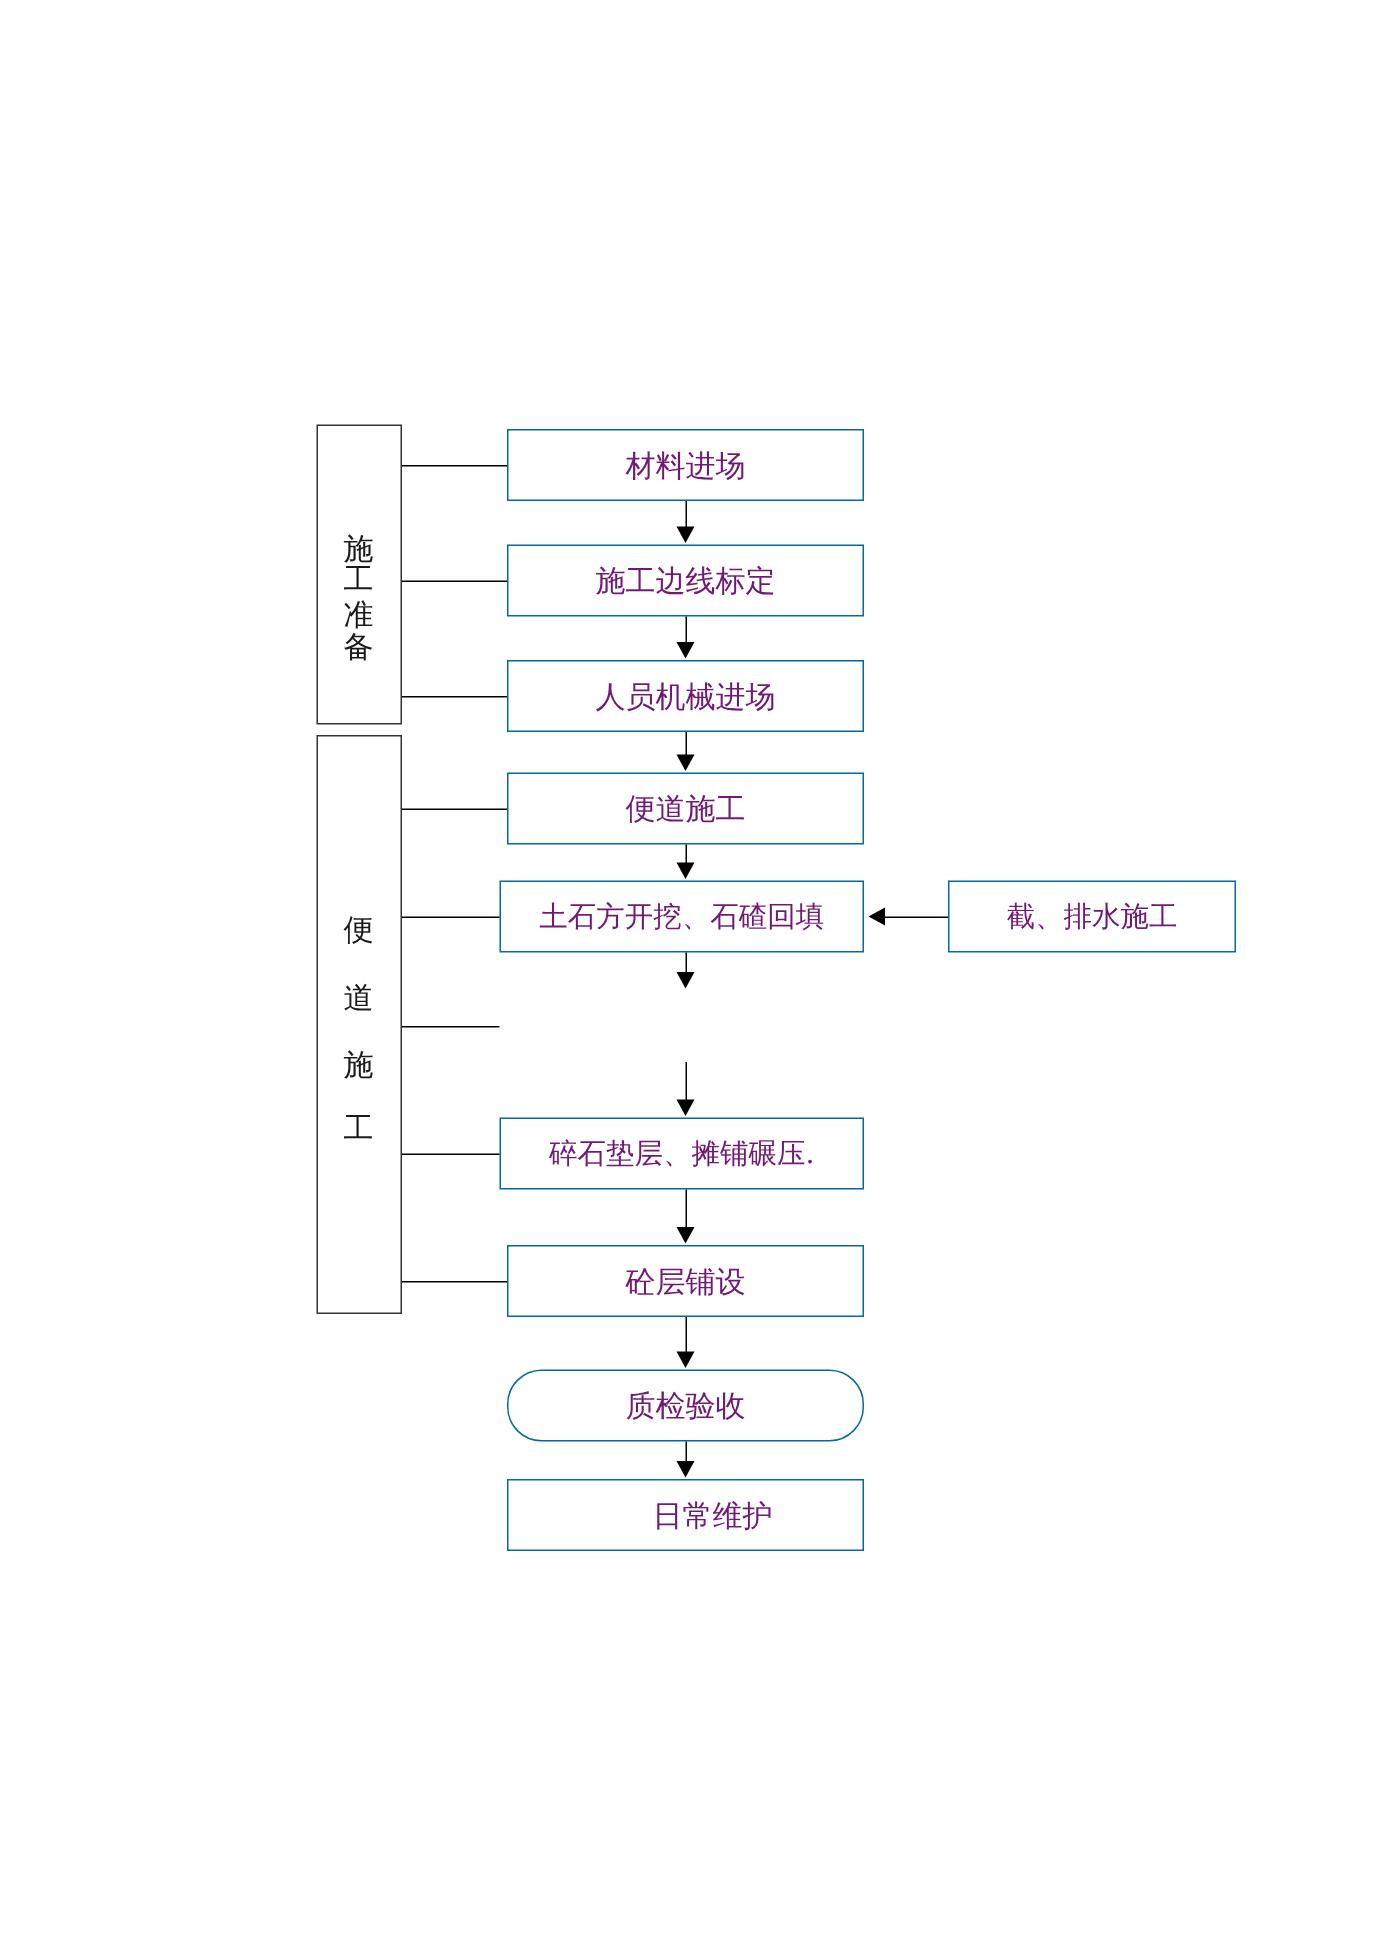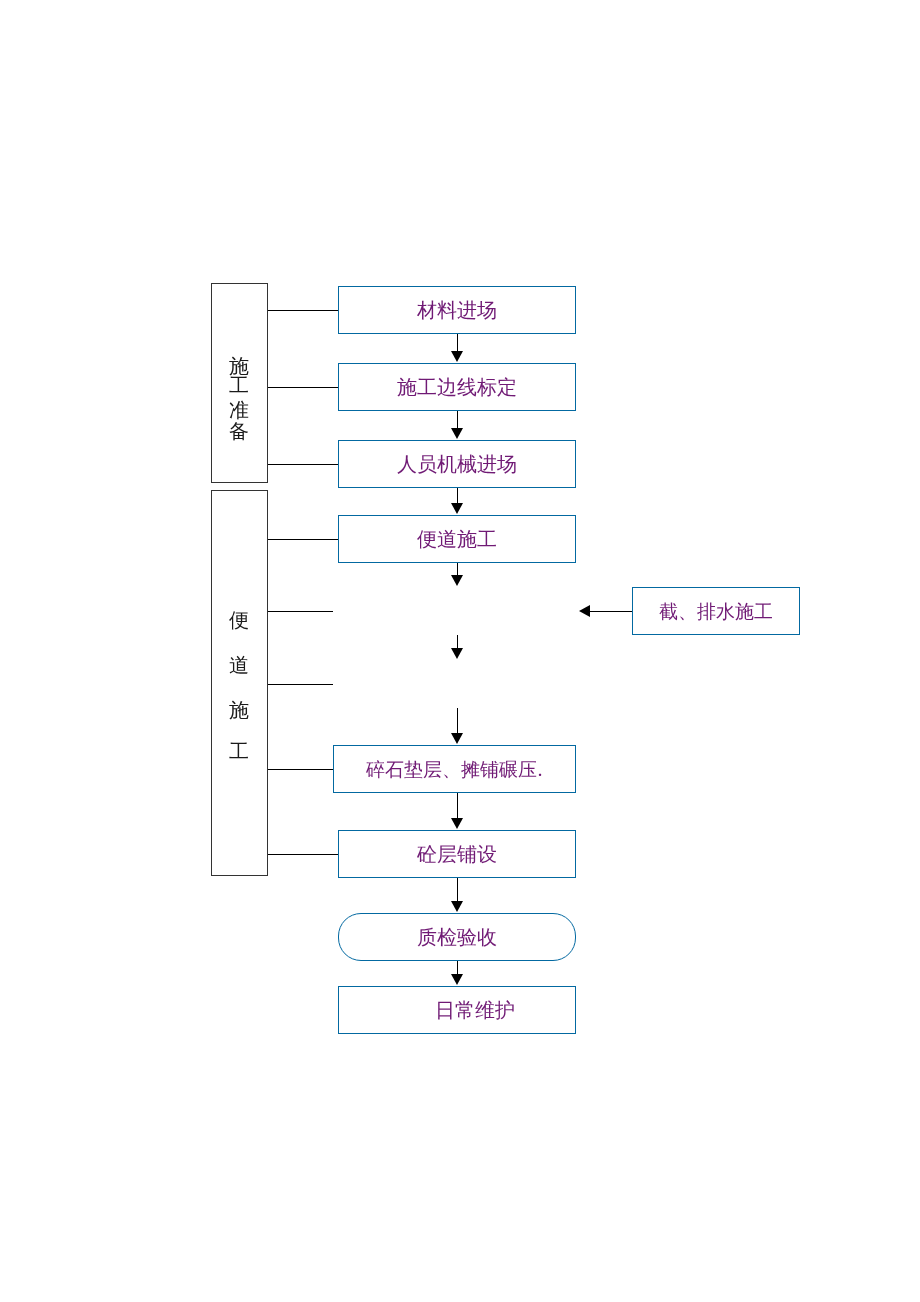--- a/index.html
+++ b/index.html
@@ -61,21 +61,21 @@
   .proc.long {
     left: 333px;
     width: 243px;
     font-size: 19px;
   }
 
   
   .side {
     left: 632px;
     top: 587px;
-    width: 168px;
+    width: 192px;
     height: 48px;
     font-size: 19px;
   }
 
   
   .phase {
     position: absolute;
     box-sizing: border-box;
     border: 1px solid #333333;
     background: #ffffff;
@@ -141,20 +141,21 @@
   </div>
 
   <div class="box proc" style="top:286px;">材料进场</div>
 
   <div class="box proc" style="top:363px;">施工边线标定</div>
 
   <div class="box proc" style="top:440px;">人员机械进场</div>
 
   <div class="box proc" style="top:515px;">便道施工</div>
 
+  <div class="box proc long" style="top:587px;">土石方开挖、石碴回填</div>
 
 
   <div class="box proc" style="top:830px;">砼层铺设</div>
 
   <div class="box proc long" style="top:745px;">碎石垫层、摊铺碾压.</div>
 
   <div class="box proc" style="top:913px;border-radius:23px;">质检验收</div>
 
   <div class="box proc" style="top:986px;padding-left:36px;">日常维护</div>
 

